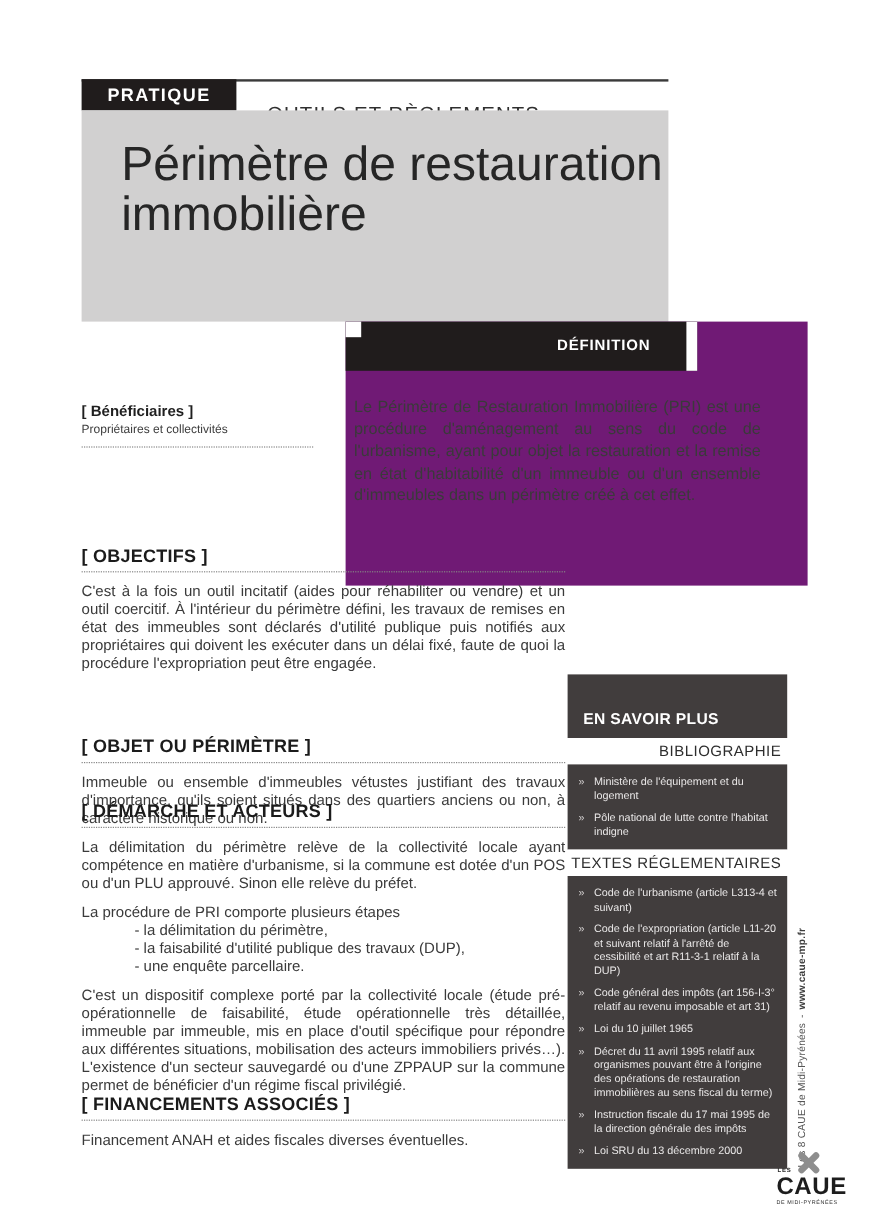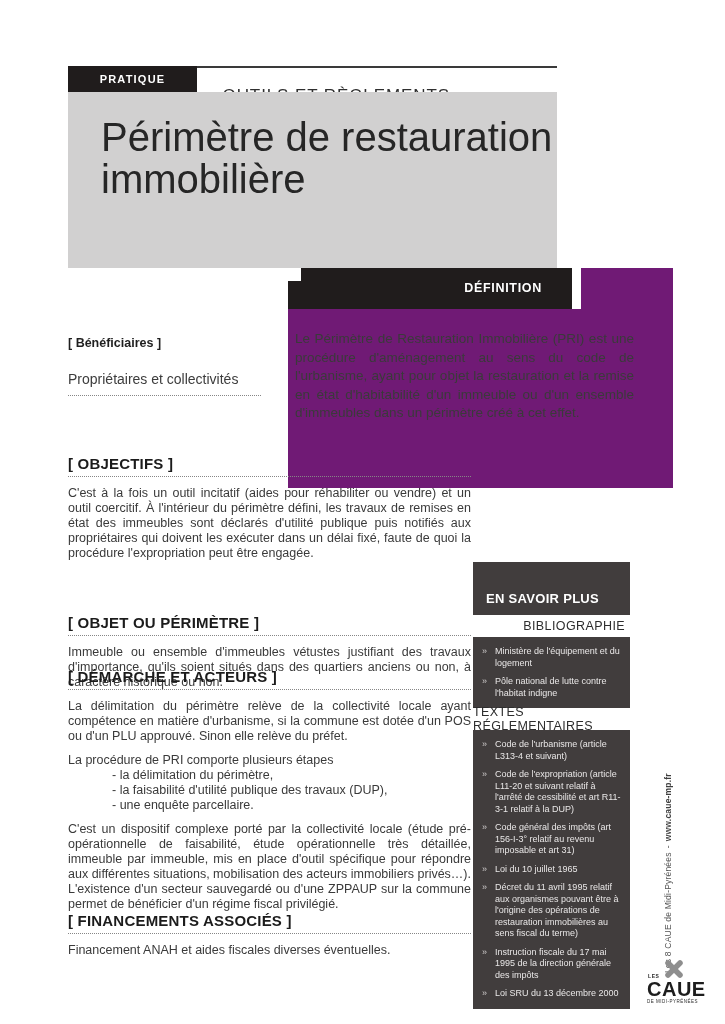--- a/index.html
+++ b/index.html
@@ -2,21 +2,21 @@
 <html><head>
 <meta charset="utf-8">
 <style>
   html,body { margin:0; padding:0; background:#fff; }
   .page { position:relative; width:725px; height:1024px; background:#ffffff; overflow:hidden;
           font-family:"Liberation Sans", sans-serif; }
 
   
   .hrule { position:absolute; left:68px; top:66px; width:489px; border-top:2px solid #3a3a3a; }
   .badge { position:absolute; left:68px; top:66px; width:129px; height:26px; background:#201c1c;
-           color:#fff; font-weight:bold; font-size:11px; letter-spacing:1.2px;
+           color:#fff; font-weight:bold; font-size:15px; letter-spacing:1.2px;
            display:flex; align-items:center; justify-content:center; }
   .breadcrumb { position:absolute; left:209px; top:74px; font-size:17px; letter-spacing:0.9px; color:#2f2f2f;margin-top:12px; }
   .breadcrumb .chev { font-weight:bold; margin-right:7px; }
 
   
   .title-box { position:absolute; left:68px; top:92px; width:489px; height:176px; background:#d1d0d0; }
   .title { position:absolute; left:33px; top:24px; font-size:40px; line-height:42px; color:#262626; }
   .title .acronym { font-weight:bold; }
 
   
@@ -24,32 +24,32 @@
   .def-bar { position:absolute; left:0; top:0; box-sizing:border-box; width:293px; height:41px;
              background:#201c1c; border-right:9px solid #fff; color:#fff; font-size:12.5px; font-weight:bold;
              letter-spacing:0.7px; text-align:right; line-height:41px; padding-right:30px; }
   .def-notch { position:absolute; left:0; top:0; width:13px; height:13px; background:#fff; }
   .def-text { position:absolute; left:295px; top:330px; width:339px; font-size:13.5px; line-height:18.5px;
               text-align:justify; color:#3a3a3a; }
 
   
   .bene { position:absolute; left:68px; top:336px; width:193px; border-bottom:1px dotted #868686; padding-bottom:8px; }
   .bene-label { font-weight:bold; font-size:12.5px; color:#1f1f1f; }
-  .bene-value { font-size:14px; color:#3c3c3c; margin-top:21px; }
+  .bene-value { font-size:10px; color:#3c3c3c; margin-top:3px; }
 
   
   .sec { position:absolute; left:68px; width:403px; }
   .sec h2 { font-size:15px; font-weight:bold; color:#1b1b1b; letter-spacing:0.2px; margin:0;
             padding-bottom:4px; border-bottom:1px dotted #868686; }
   .sec p { margin:9px 0 0; font-size:12.5px; line-height:15px; text-align:justify; color:#3a3a3a; }
   .sec p.tight { margin-top:0;margin-left:44px; }
   .s1 { top:455px; } .s2 { top:582px;margin-top:32px; } .s3 { top:668px; } .s4 { top:912px; }
 
   
-  .sidebar { position:absolute; left:473px; top:562px; width:157px; }
+  .sidebar { position:absolute; left:473px; top:562px; width:183px; }
   .sb-title { background:#413d3d; height:53px; box-sizing:border-box; color:#fff; font-weight:bold;
               font-size:13px; letter-spacing:0.3px; display:flex; align-items:flex-end; padding:0 0 9px 13px; }
   .sb-strip { background:#fff; height:22px; font-size:12.5px; color:#2d2d2d; letter-spacing:0.4px;
               display:flex; align-items:center; justify-content:flex-end; padding-right:5px; }
   .sb-box { background:#413d3d; padding:9px 8px 9px 9px; box-sizing:border-box; }
   .sb-box.biblio { min-height:67px; }
   .sb-box.textes { min-height:223px; }
   .sb-item { display:flex; gap:5px; margin-top:7px; font-size:9px; line-height:11.5px; color:#e9e7e7;
              text-align:left; }
   .sb-item:first-child { margin-top:0; }

